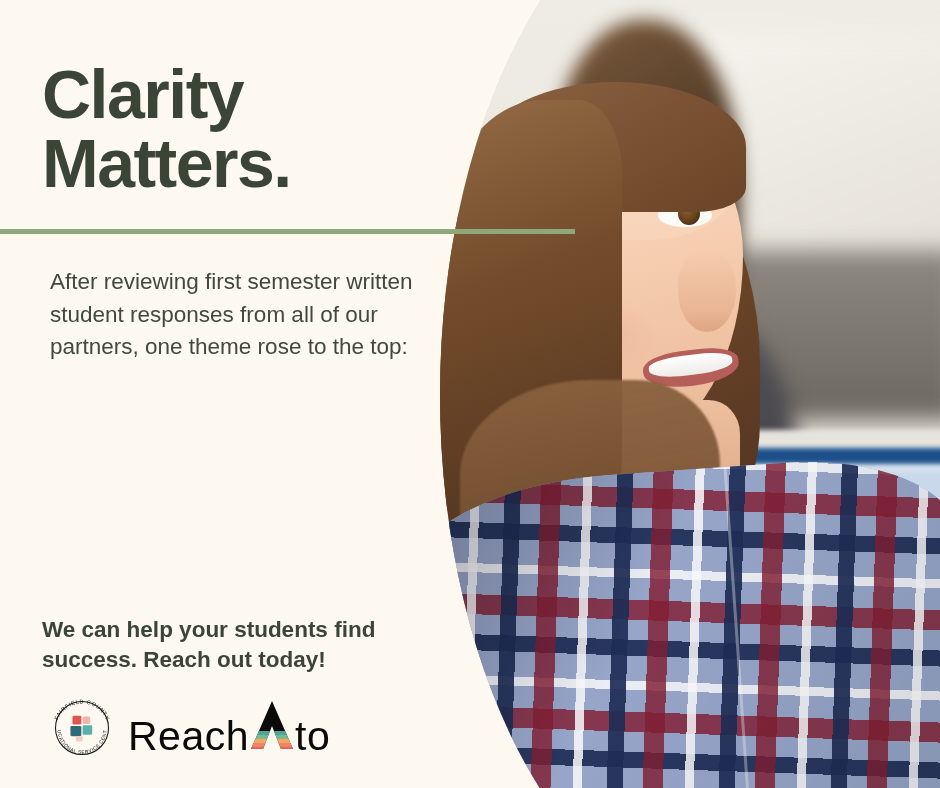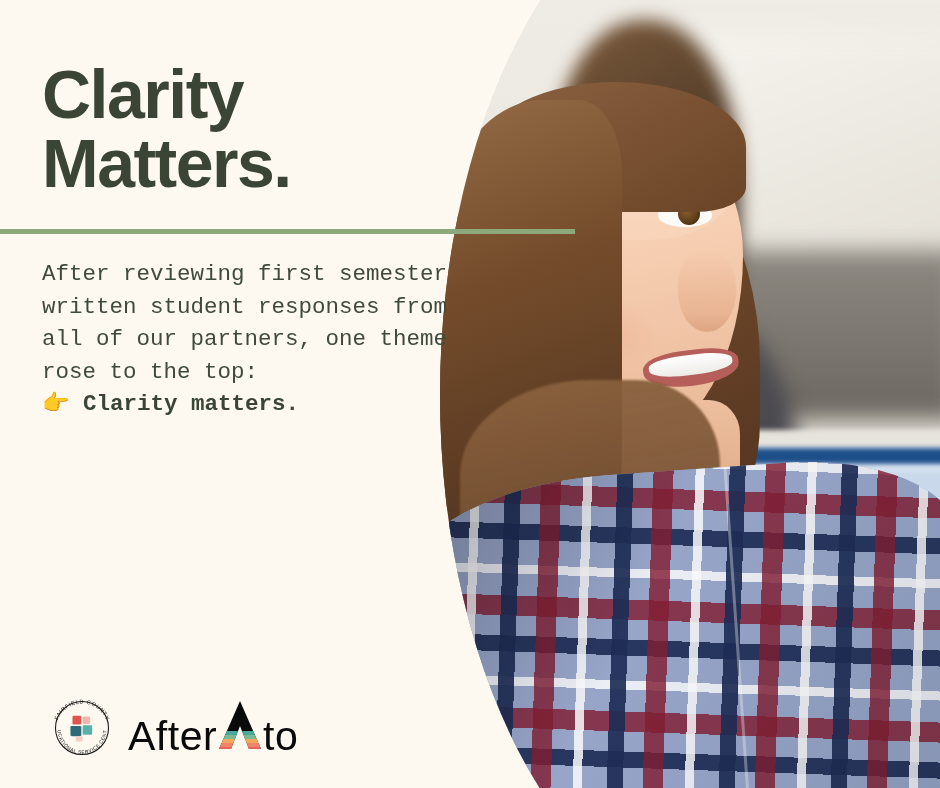--- a/index.html
+++ b/index.html
@@ -273,21 +273,21 @@
   }
   .body-copy {
     position: absolute;
     left: 42px;
     top: 258px;
     width: 420px;
     font-size: 22.5px;
     line-height: 32.5px;
     color: #3f4a3c;
   }
-  .body-copy p { margin: 0; font-family: Liberation Mono, monospace; }
+  .body-copy p { margin: 8px; }
   .para-gap { height: 32px; }
   .lead-in .emoji {
     color: #f3c64b;
     font-size: 22px;
     letter-spacing: 0;
   }
   .lead-in strong { color: #3a4535; font-weight: bold; }
   em { font-style: italic; }
 
   .cta {
@@ -394,24 +394,27 @@
 
   <div class="content">
 
     <h1 class="headline">Clarity
 Matters.</h1>
 
     <div class="rule"></div>
 
     <div class="body-copy">
       <p>After reviewing first semester written student responses from all of our partners, one theme rose to the top:</p>
-      <p class="lead-in"><span class="emoji">👉</span> <strong>Clarity matters.</strong></p>
       <div class="para-gap"></div>
     </div>
 
+    <div class="cta">
+      <div>We can help your students find</div>
+      <div>success.  Reach out today!</div>
+    </div>
 
     <div class="logo-row">
 
       <div class="seal">
         <svg viewBox="0 0 100 100" width="68" height="68">
           <defs>
             <path id="arcTop" d="M 12,52 A 38,38 0 0 1 88,52" fill="none"></path>
             <path id="arcBot" d="M 14,52 A 36,36 0 0 0 86,52" fill="none"></path>
           </defs>
           <circle cx="50" cy="50" r="39" fill="none" stroke="#1a1a1a" stroke-width="1.6"></circle>
@@ -425,21 +428,21 @@
             <rect x="36" y="32" width="13" height="13" rx="2" fill="#e0564f"></rect>
             <rect x="51" y="33" width="11" height="11" rx="2" fill="#f0b6ab"></rect>
             <rect x="33" y="47" width="16" height="15" rx="2" fill="#2e6a78"></rect>
             <rect x="51" y="46" width="14" height="14" rx="2" fill="#58b0a8"></rect>
             <rect x="41" y="62" width="10" height="8" rx="2" fill="#f2cfc6"></rect>
           </g>
         </svg>
       </div>
 
       <div class="wordmark">
-        <span>After</span>
+        <span>Reach</span>
           <span class="a-mark">
           <svg viewBox="0 0 44 50" width="44" height="50">
             <defs>
               <clipPath id="aclip">
                 <path d="M22 1 L43 49 L31 49 L22 26 L13 49 L1 49 Z"></path>
               </clipPath>
             </defs>
             <path d="M22 1 L43 49 L31 49 L22 26 L13 49 L1 49 Z" fill="#0a0a0a"></path>
             <g clip-path="url(#aclip)">
               <rect x="0" y="31" width="44" height="4" fill="#4aa79b"></rect>

